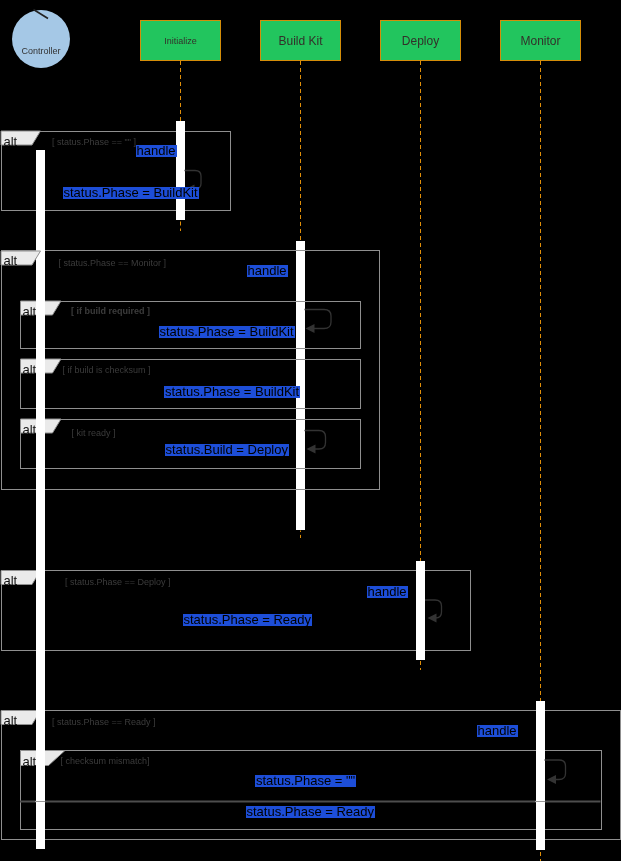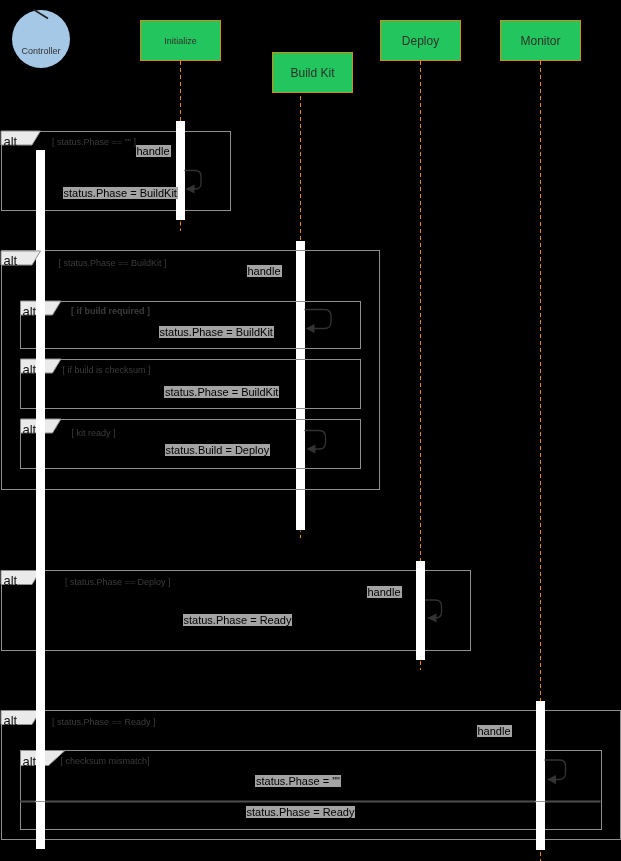--- a/index.html
+++ b/index.html
@@ -5,21 +5,21 @@
   html,body{margin:0;padding:0;background:#000;}
   #canvas{position:relative;width:621px;height:861px;background:#000;overflow:hidden;
     font-family:"Liberation Sans", sans-serif;}
   .abs{position:absolute;}
   .head{position:absolute;top:20px;width:79px;height:39px;background:#22c55e;
     border:1px solid #D48D09;color:#33302A;display:flex;align-items:center;justify-content:center;z-index:5;}
   .frag{position:absolute;border:1px solid #8F8F8F;z-index:2;}
   .cond{position:absolute;font-size:9px;color:#3C3C3C;white-space:pre;z-index:4;}
   .alt{position:absolute;font-size:13px;color:#111;z-index:4;}
   .bar{position:absolute;width:9px;background:#FFF;z-index:3;}
-  .lbl{position:absolute;background:#a3a3a3;color:#000;font-size:11px;line-height:12px;height:12px;
+  .lbl{position:absolute;background:#1d4ed8;color:#000;font-size:13px;line-height:12px;height:12px;
     padding:0 1px;white-space:pre;z-index:5;}
 </style>
 </head>
 <body>
 <div id="canvas">
 
   <svg class="abs" width="621" height="861" viewBox="0 0 621 861" style="left:0;top:0;z-index:1">
     <g stroke="#DF8E09" stroke-width="1" stroke-dasharray="4,3">
       <line x1="180.5" y1="61" x2="180.5" y2="121"></line>
       <line x1="180.5" y1="221.5" x2="180.5" y2="231"></line>
@@ -85,35 +85,35 @@
     <line x1="535" y1="801.5" x2="545" y2="801.5" stroke="#999" stroke-width="1"></line>
   </svg>
 
   <svg class="abs" width="90" height="80" viewBox="0 0 90 80" style="left:0;top:0;z-index:5">
     <circle cx="41" cy="39" r="29" fill="#A5C8E6"></circle>
     <line x1="33.5" y1="9.5" x2="48" y2="18.5" stroke="#222" stroke-width="1.6"></line>
     <text x="41" y="54" font-size="9" fill="#333" text-anchor="middle" font-family="Liberation Sans, sans-serif">Controller</text>
   </svg>
 
   <div class="head" style="left:140px;font-size:9px;">Initialize</div>
-  <div class="head" style="left:272px;font-size:12px;margin-top:32px;">Build Kit</div>
+  <div class="head" style="left:260px;font-size:12px;">Build Kit</div>
   <div class="head" style="left:500px;font-size:12px;">Monitor</div>
   <div class="head" style="left:380px;font-size:12px;">Deploy</div>
 
   <div class="alt" style="left:3.5px;top:133.5px;">alt</div>
   <div class="alt" style="left:3.5px;top:253px;">alt</div>
   <div class="alt" style="left:22.5px;top:303.5px;">alt</div>
   <div class="alt" style="left:22.5px;top:361.5px;">alt</div>
   <div class="alt" style="left:22.5px;top:421.5px;">alt</div>
   <div class="alt" style="left:3.5px;top:573px;">alt</div>
   <div class="alt" style="left:3.5px;top:713px;">alt</div>
   <div class="alt" style="left:22.5px;top:753.5px;">alt</div>
 
   <div class="cond" style="left:52px;top:136.5px;">[ status.Phase == "" ]</div>
-  <div class="cond" style="left:58.5px;top:257.5px;">[ status.Phase == BuildKit ]</div>
+  <div class="cond" style="left:58.5px;top:257.5px;">[ status.Phase == Monitor ]</div>
   <div class="cond" style="left:71px;top:306px;font-weight:bold;">[ if build required ]</div>
   <div class="cond" style="left:62.5px;top:364.5px;">[ if build is checksum ]</div>
   <div class="cond" style="left:71.5px;top:427.5px;">[ kit ready ]</div>
   <div class="cond" style="left:58px;top:577px;padding-left:7px;">[ status.Phase == Deploy ]</div>
   <div class="cond" style="left:52px;top:717px;">[ status.Phase == Ready ]</div>
   <div class="cond" style="left:60.5px;top:755.5px;">[ checksum mismatch]</div>
 
   <div class="lbl" style="left:135.5px;top:145px;">handle</div>
   <div class="lbl" style="left:62.5px;top:186.5px;">status.Phase = BuildKit</div>
   <div class="lbl" style="left:246.5px;top:265px;">handle</div>

